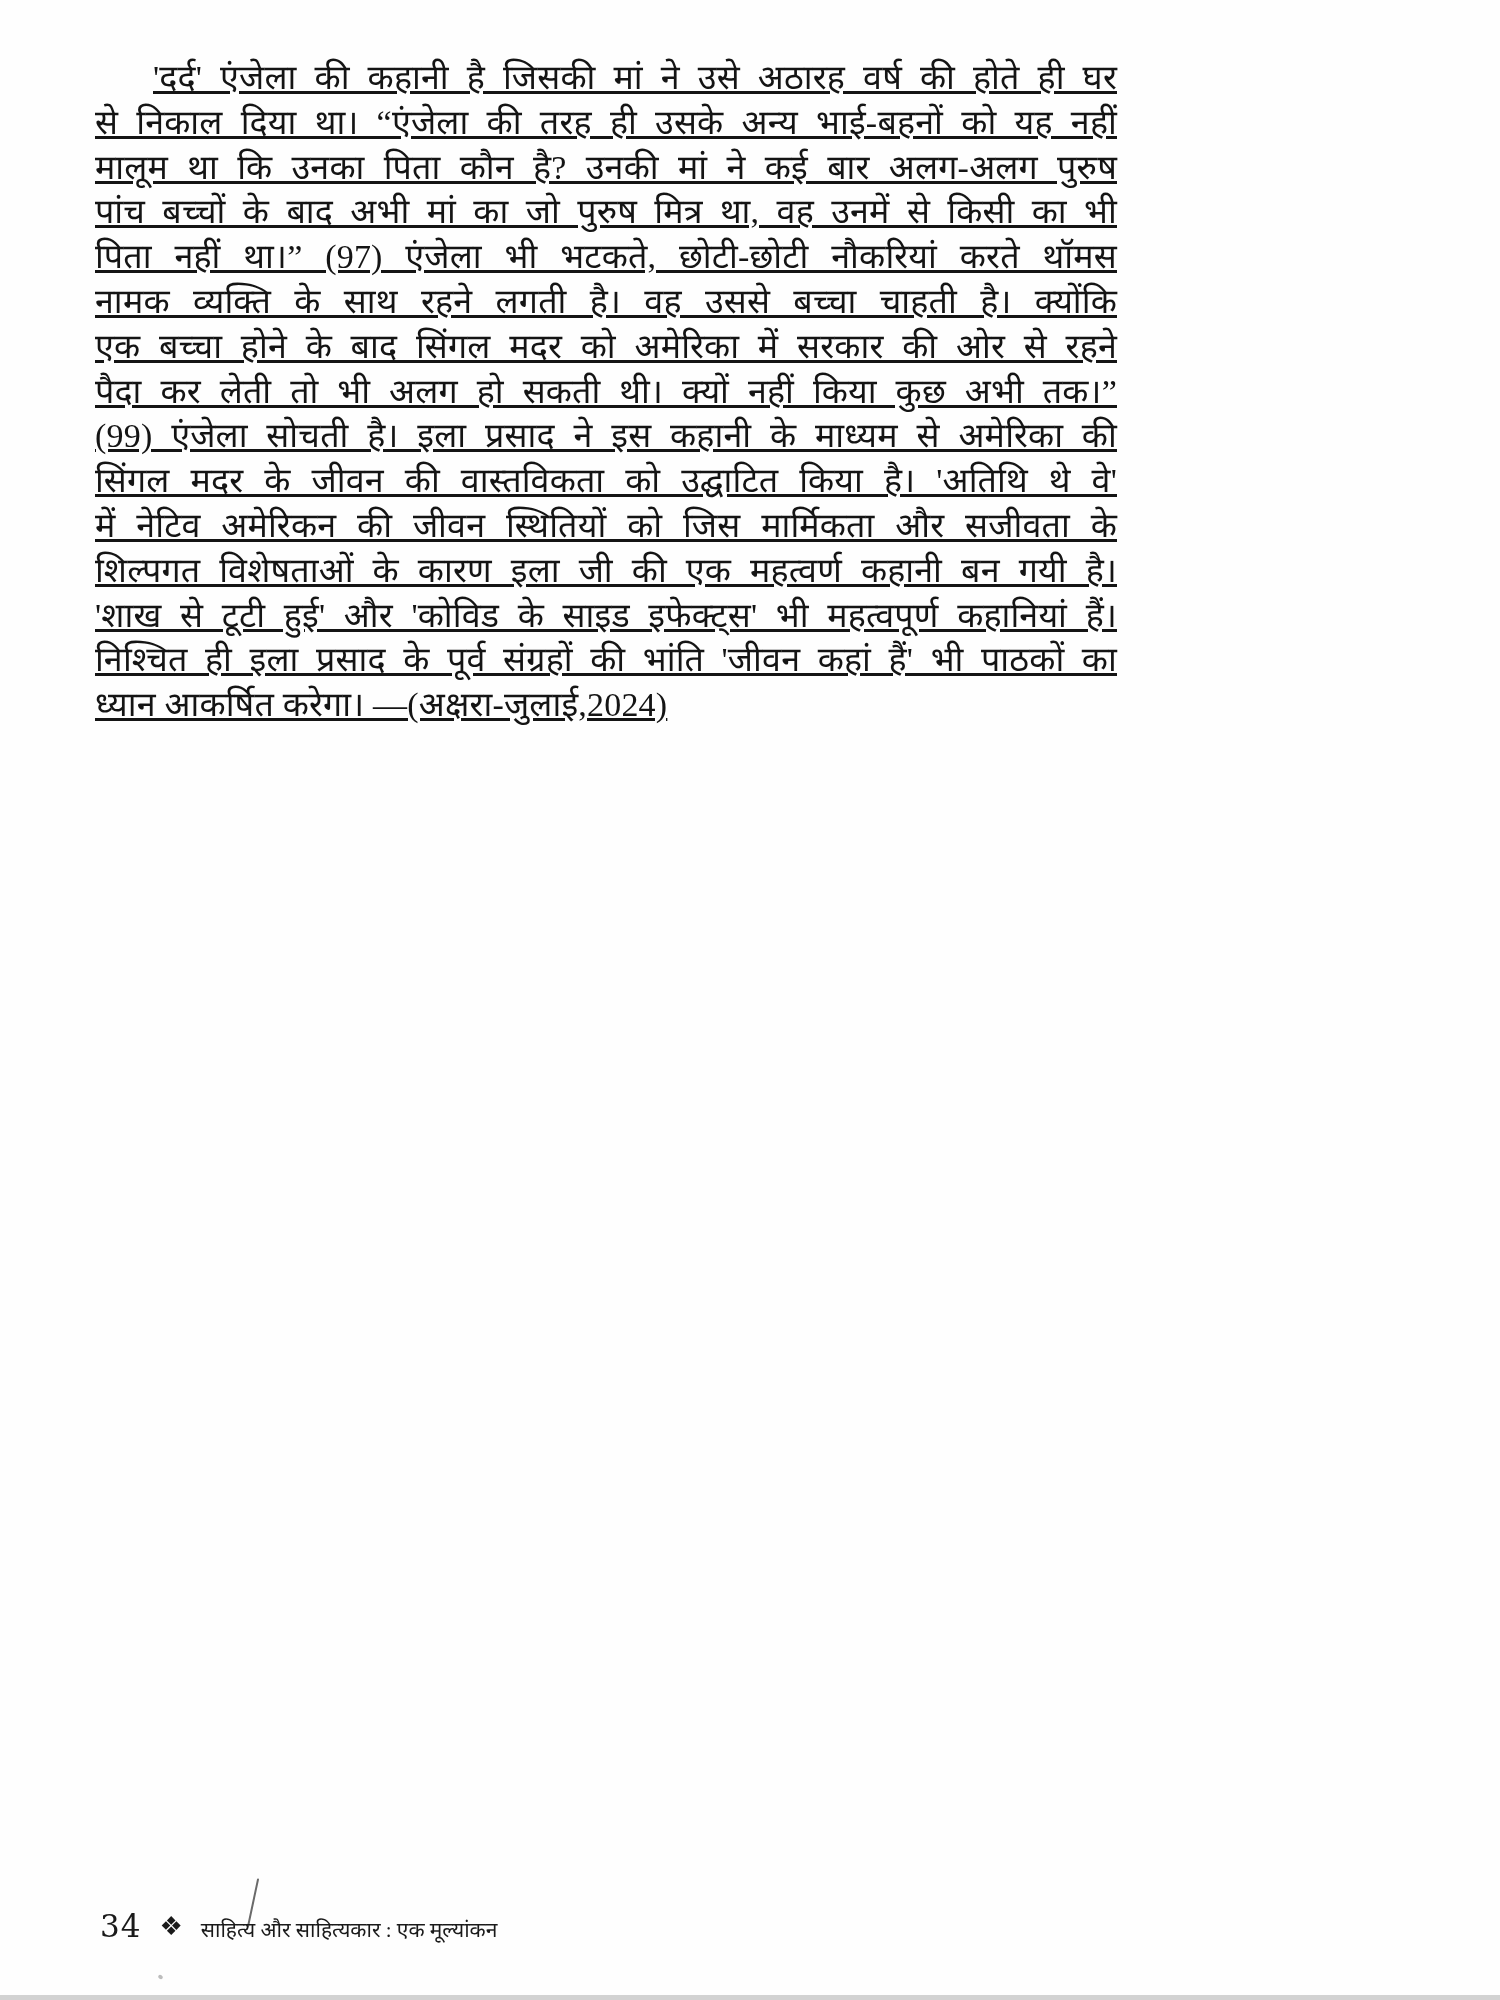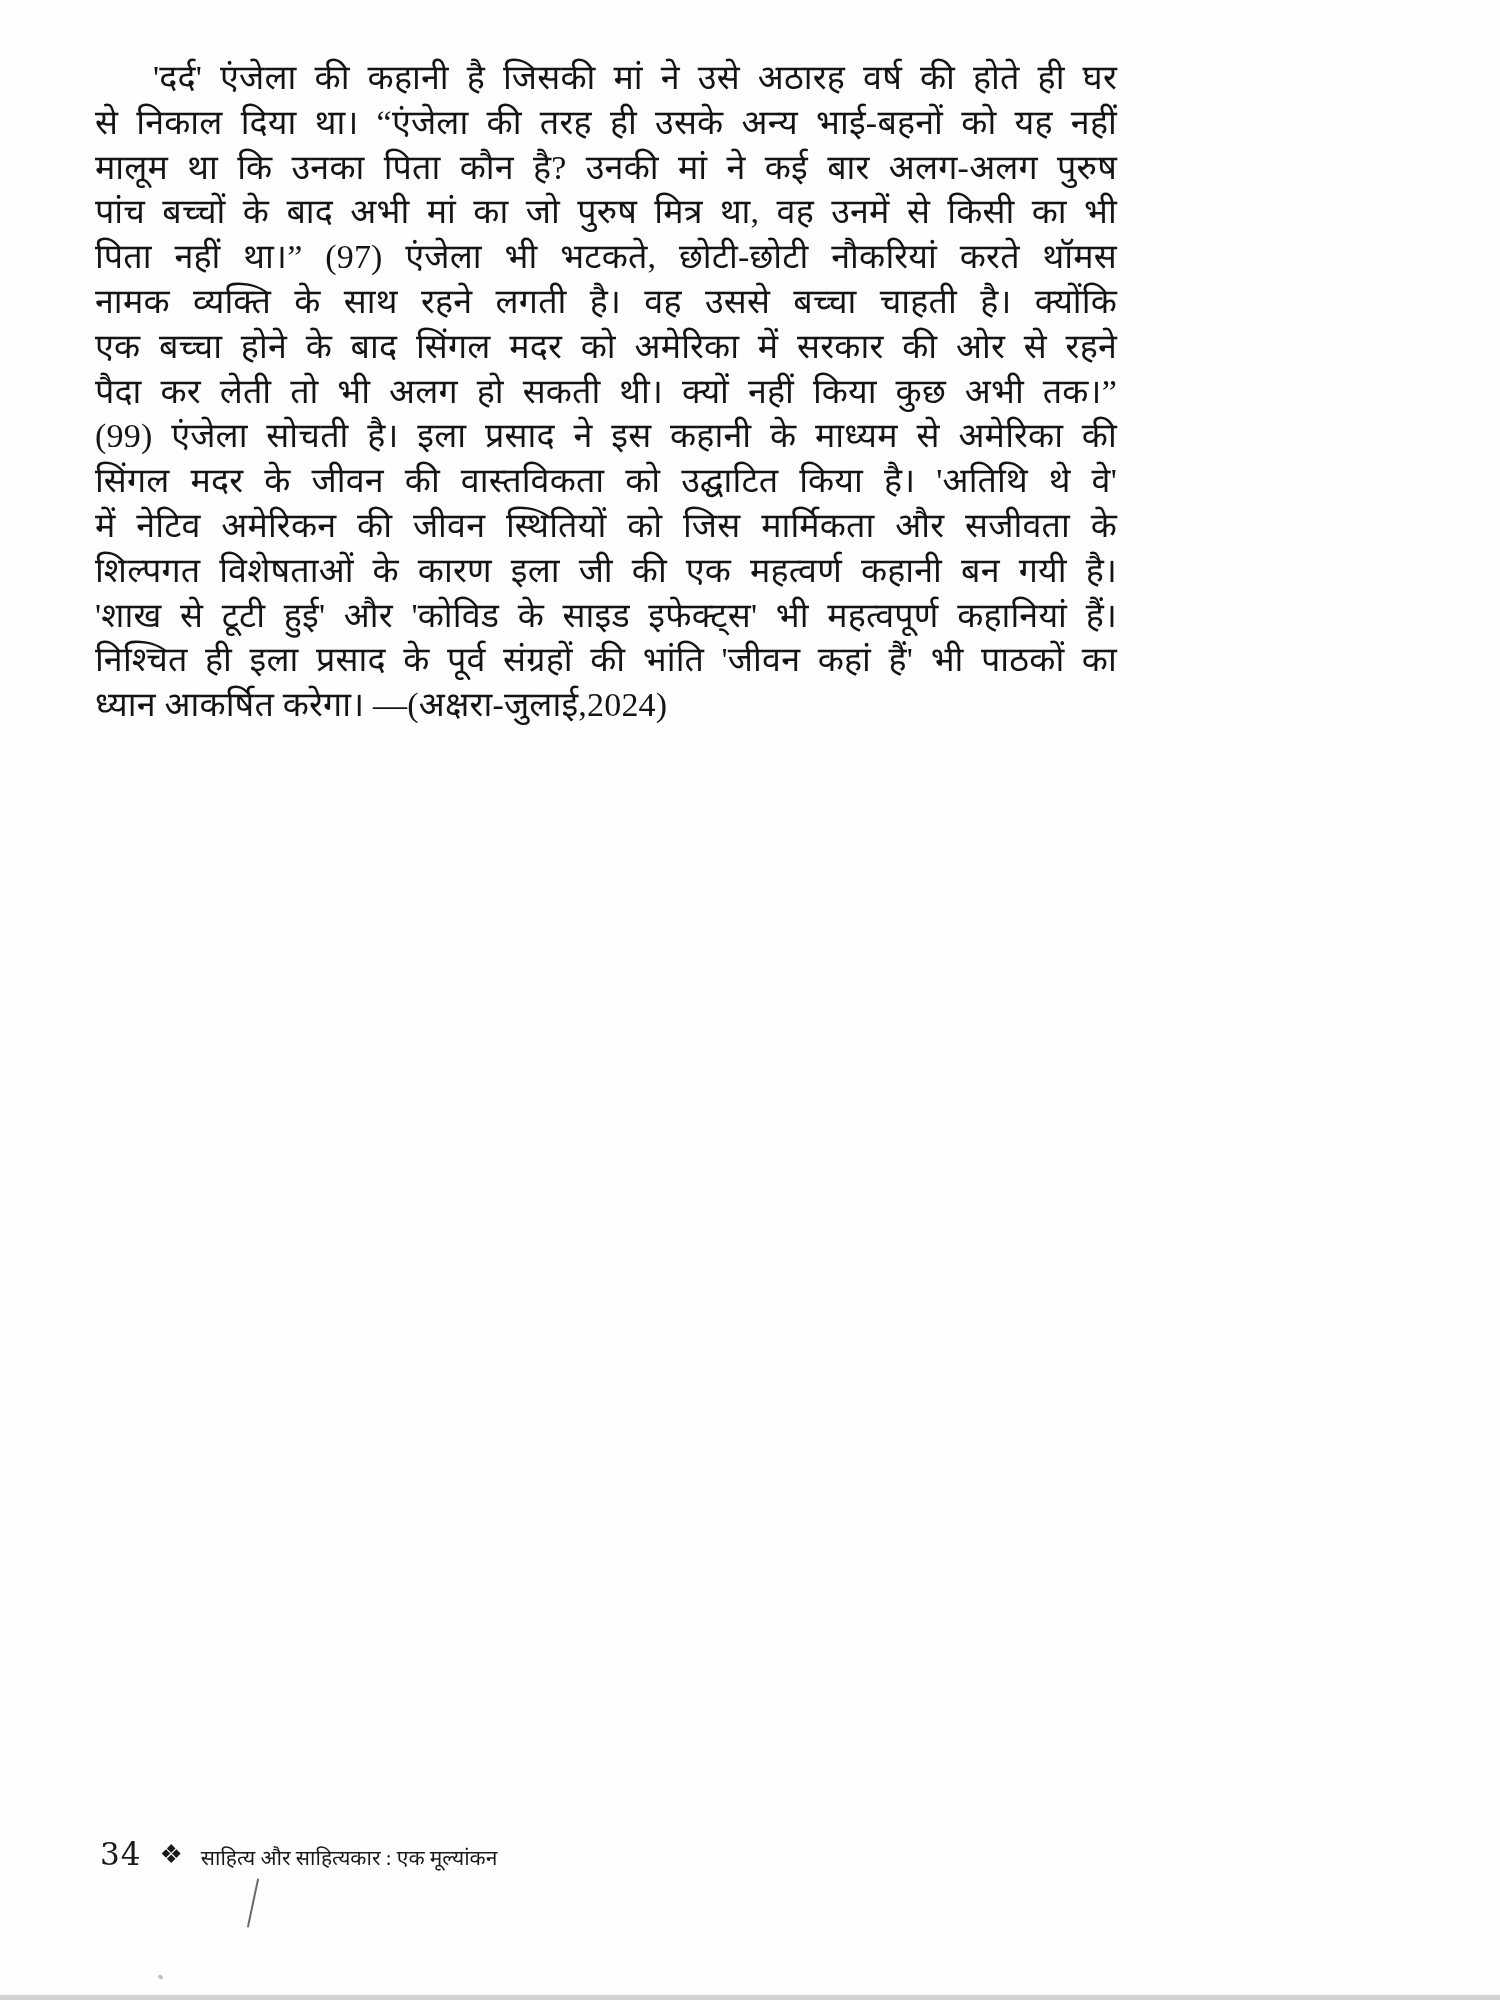--- a/index.html
+++ b/index.html
@@ -15,41 +15,42 @@
     background: #fefefe;
     overflow: hidden;
     font-family: "Liberation Serif", "DejaVu Serif", serif;
     color: #141414;
   }
   .text-block {
     position: absolute;
     left: 95px;
     top: 56px;
     width: 1022px;
+    text-decoration: underline;
   }
   .line {
     font-size: 34px;
     line-height: 44.8px;
     white-space: normal;
     text-align: justify;
     text-align-last: justify;
     text-justify: inter-word;
     letter-spacing: 0.2px;
   }
   .line.first {
     text-indent: 58px;
   }
   .line.last {
     text-align: right;
     text-align-last: left;
   }
   .footer {
     position: absolute;
     left: 100px;
-    top: 1836px;
+    top: 1908px;
     display: flex;
     align-items: baseline;
     gap: 18px;
     font-size: 31px;
     color: #1a1a1a;
   }
   .footer .pagenum {
     font-family: "DejaVu Serif", serif;
     letter-spacing: 1px;
   }

